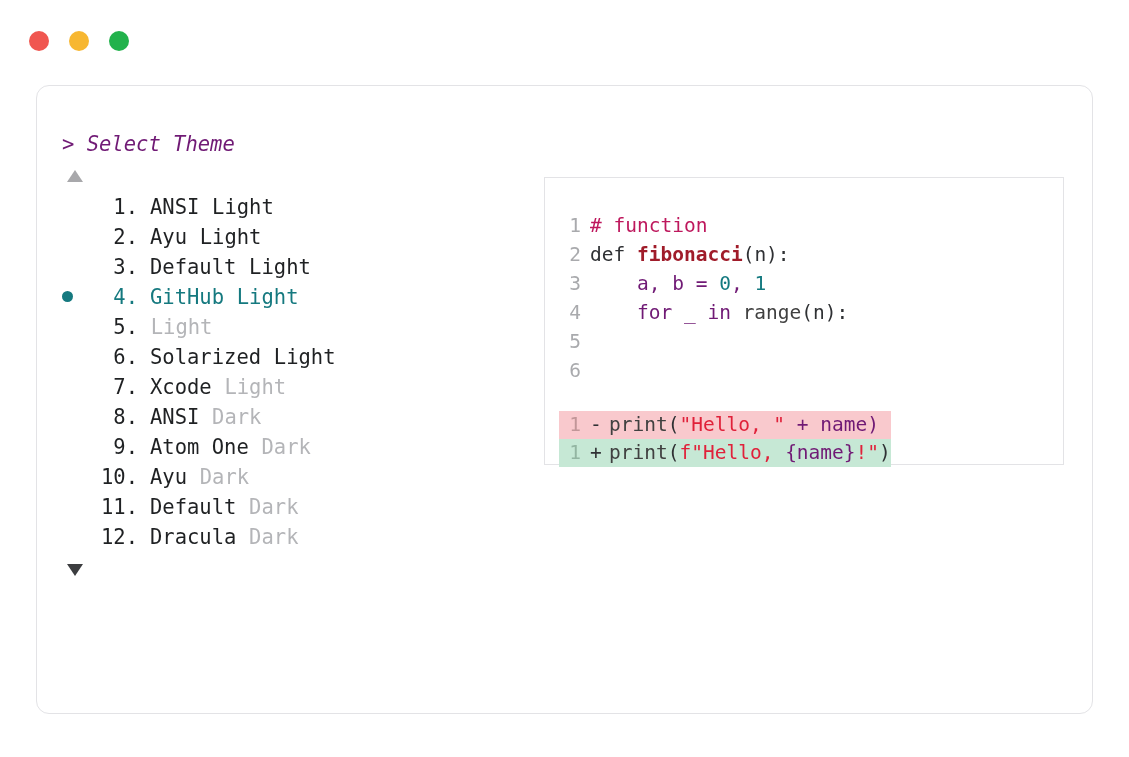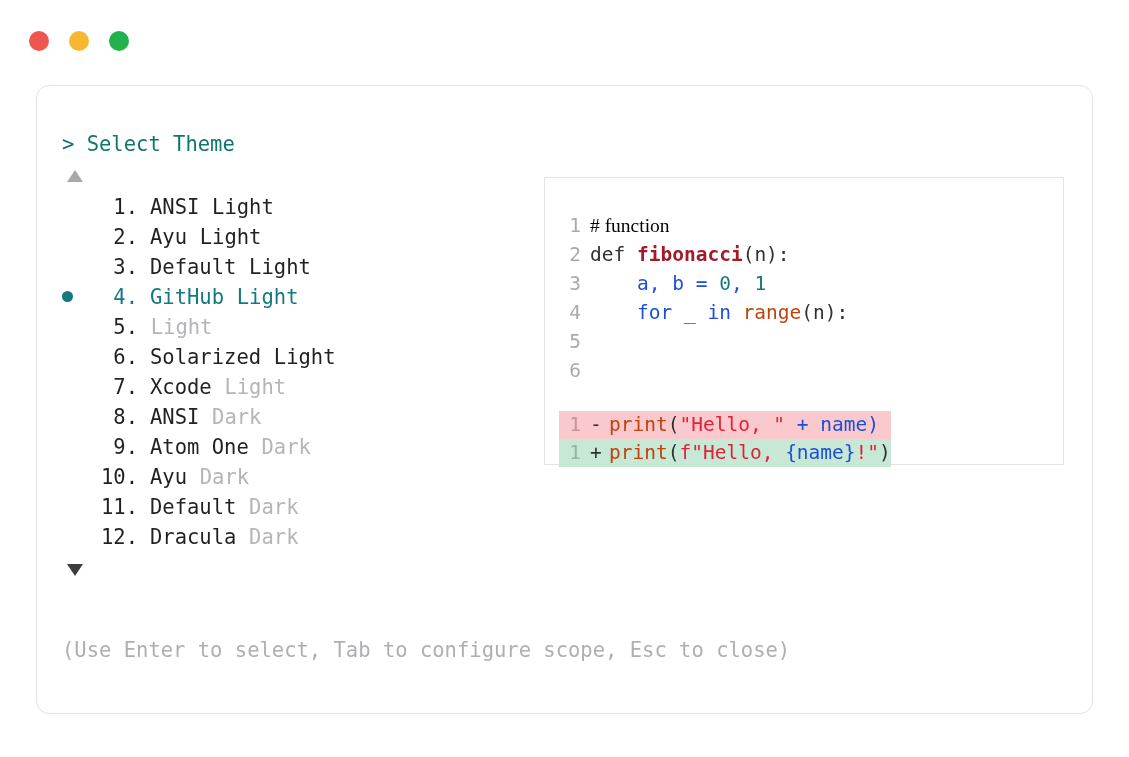--- a/index.html
+++ b/index.html
@@ -27,22 +27,22 @@
     border: 1px solid #e3e3e6;
     border-radius: 13px;
   }
 
   
   .cols { position: absolute; left: 0; top: 0; width: 100%; height: 100%; }
   .col-left  { position: absolute; left: 25px;  top: 44px; width: 470px; }
   .col-right { position: absolute; left: 500px; top: 44px; width: 530px; }
 
   .heading {
-    font-size: 20.5px; color: #0f766e; line-height: 28px;
-    letter-spacing: 0px; white-space: pre;
+    font-size: 20.5px; color: #701a75; line-height: 28px;
+    letter-spacing: 0px; white-space: pre; font-style: italic;
   }
 
   
   .arrow-up, .arrow-down {
     width: 0; height: 0; margin-left: 5px;
   }
   .arrow-up {
     border-left: 8px solid transparent; border-right: 8px solid transparent;
     border-bottom: 12px solid #a8a8ab; margin-top: 12px; margin-bottom: 10px;
   }
@@ -96,26 +96,26 @@
   .cl.add { background: #c6e8d5; }
   .cl.diff .ln { color: #9c9ea1; }
   .cl.del .ln { color: #c19698; }
   .cl.add .ln { color: #93b5a2; }
   .sign { margin-left: 9px; width: 10px; flex: 0 0 10px; }
   .cl.del .sign { color: #2f3134; }
   .cl.add .sign { color: #2f3134; }
   .dsrc { margin-left: 9px; }
 
   
-  .t-comment { color: #000000; font-family: Liberation Serif, serif; }
+  .t-comment { color: #be185d; }
   .t-kw      { color: #2f3134; }
   .t-fn      { color: #a01c2a; font-weight: bold; text-align: center; }
   .t-num     { color: #13797f; }
-  .t-builtin { color: #c2410c; text-align: center; }
-  .t-plain   { color: #1d4ed8; }
+  .t-builtin { color: #404040; text-align: center; }
+  .t-plain   { color: #701a75; }
   .t-str     { color: #e0213a; }
   .t-punct   { color: #2f3134; }
 </style>
 </head>
 <body>
 
 <div id="root">
 
   <div class="titlebar">
     <span class="dot red"></span>
@@ -154,17 +154,16 @@
             <div class="cl"><span class="ln">3</span><span class="src"><span class="t-plain">    a, b = </span><span class="t-num">0</span><span class="t-plain">, </span><span class="t-num">1</span></span></div>
             <div class="cl"><span class="ln">4</span><span class="src"><span class="t-plain">    for _ in </span><span class="t-builtin">range</span><span class="t-punct">(n):</span></span></div>
             <div class="cl"><span class="ln">5</span></div>
             <div class="cl"><span class="ln">6</span></div>
             <div class="gap"></div>
             <div class="cl diff del"><span class="ln">1</span><span class="sign">-</span><span class="dsrc"><span class="t-builtin">print</span><span class="t-punct">(</span><span class="t-str">"Hello, "</span><span class="t-plain"> + name)</span></span></div>
             <div class="cl diff add"><span class="ln">1</span><span class="sign">+</span><span class="dsrc"><span class="t-builtin">print</span><span class="t-punct">(</span><span class="t-str">f"Hello, </span><span class="t-plain">{name}</span><span class="t-str">!"</span><span class="t-punct">)</span></span></div>
           </div>
       </div>
 
-      <div class="hint">(Use Enter to select, Tab to configure scope, Esc to close)</div>
 
     </div>
   </div>
 </div>
 
 </body></html>

